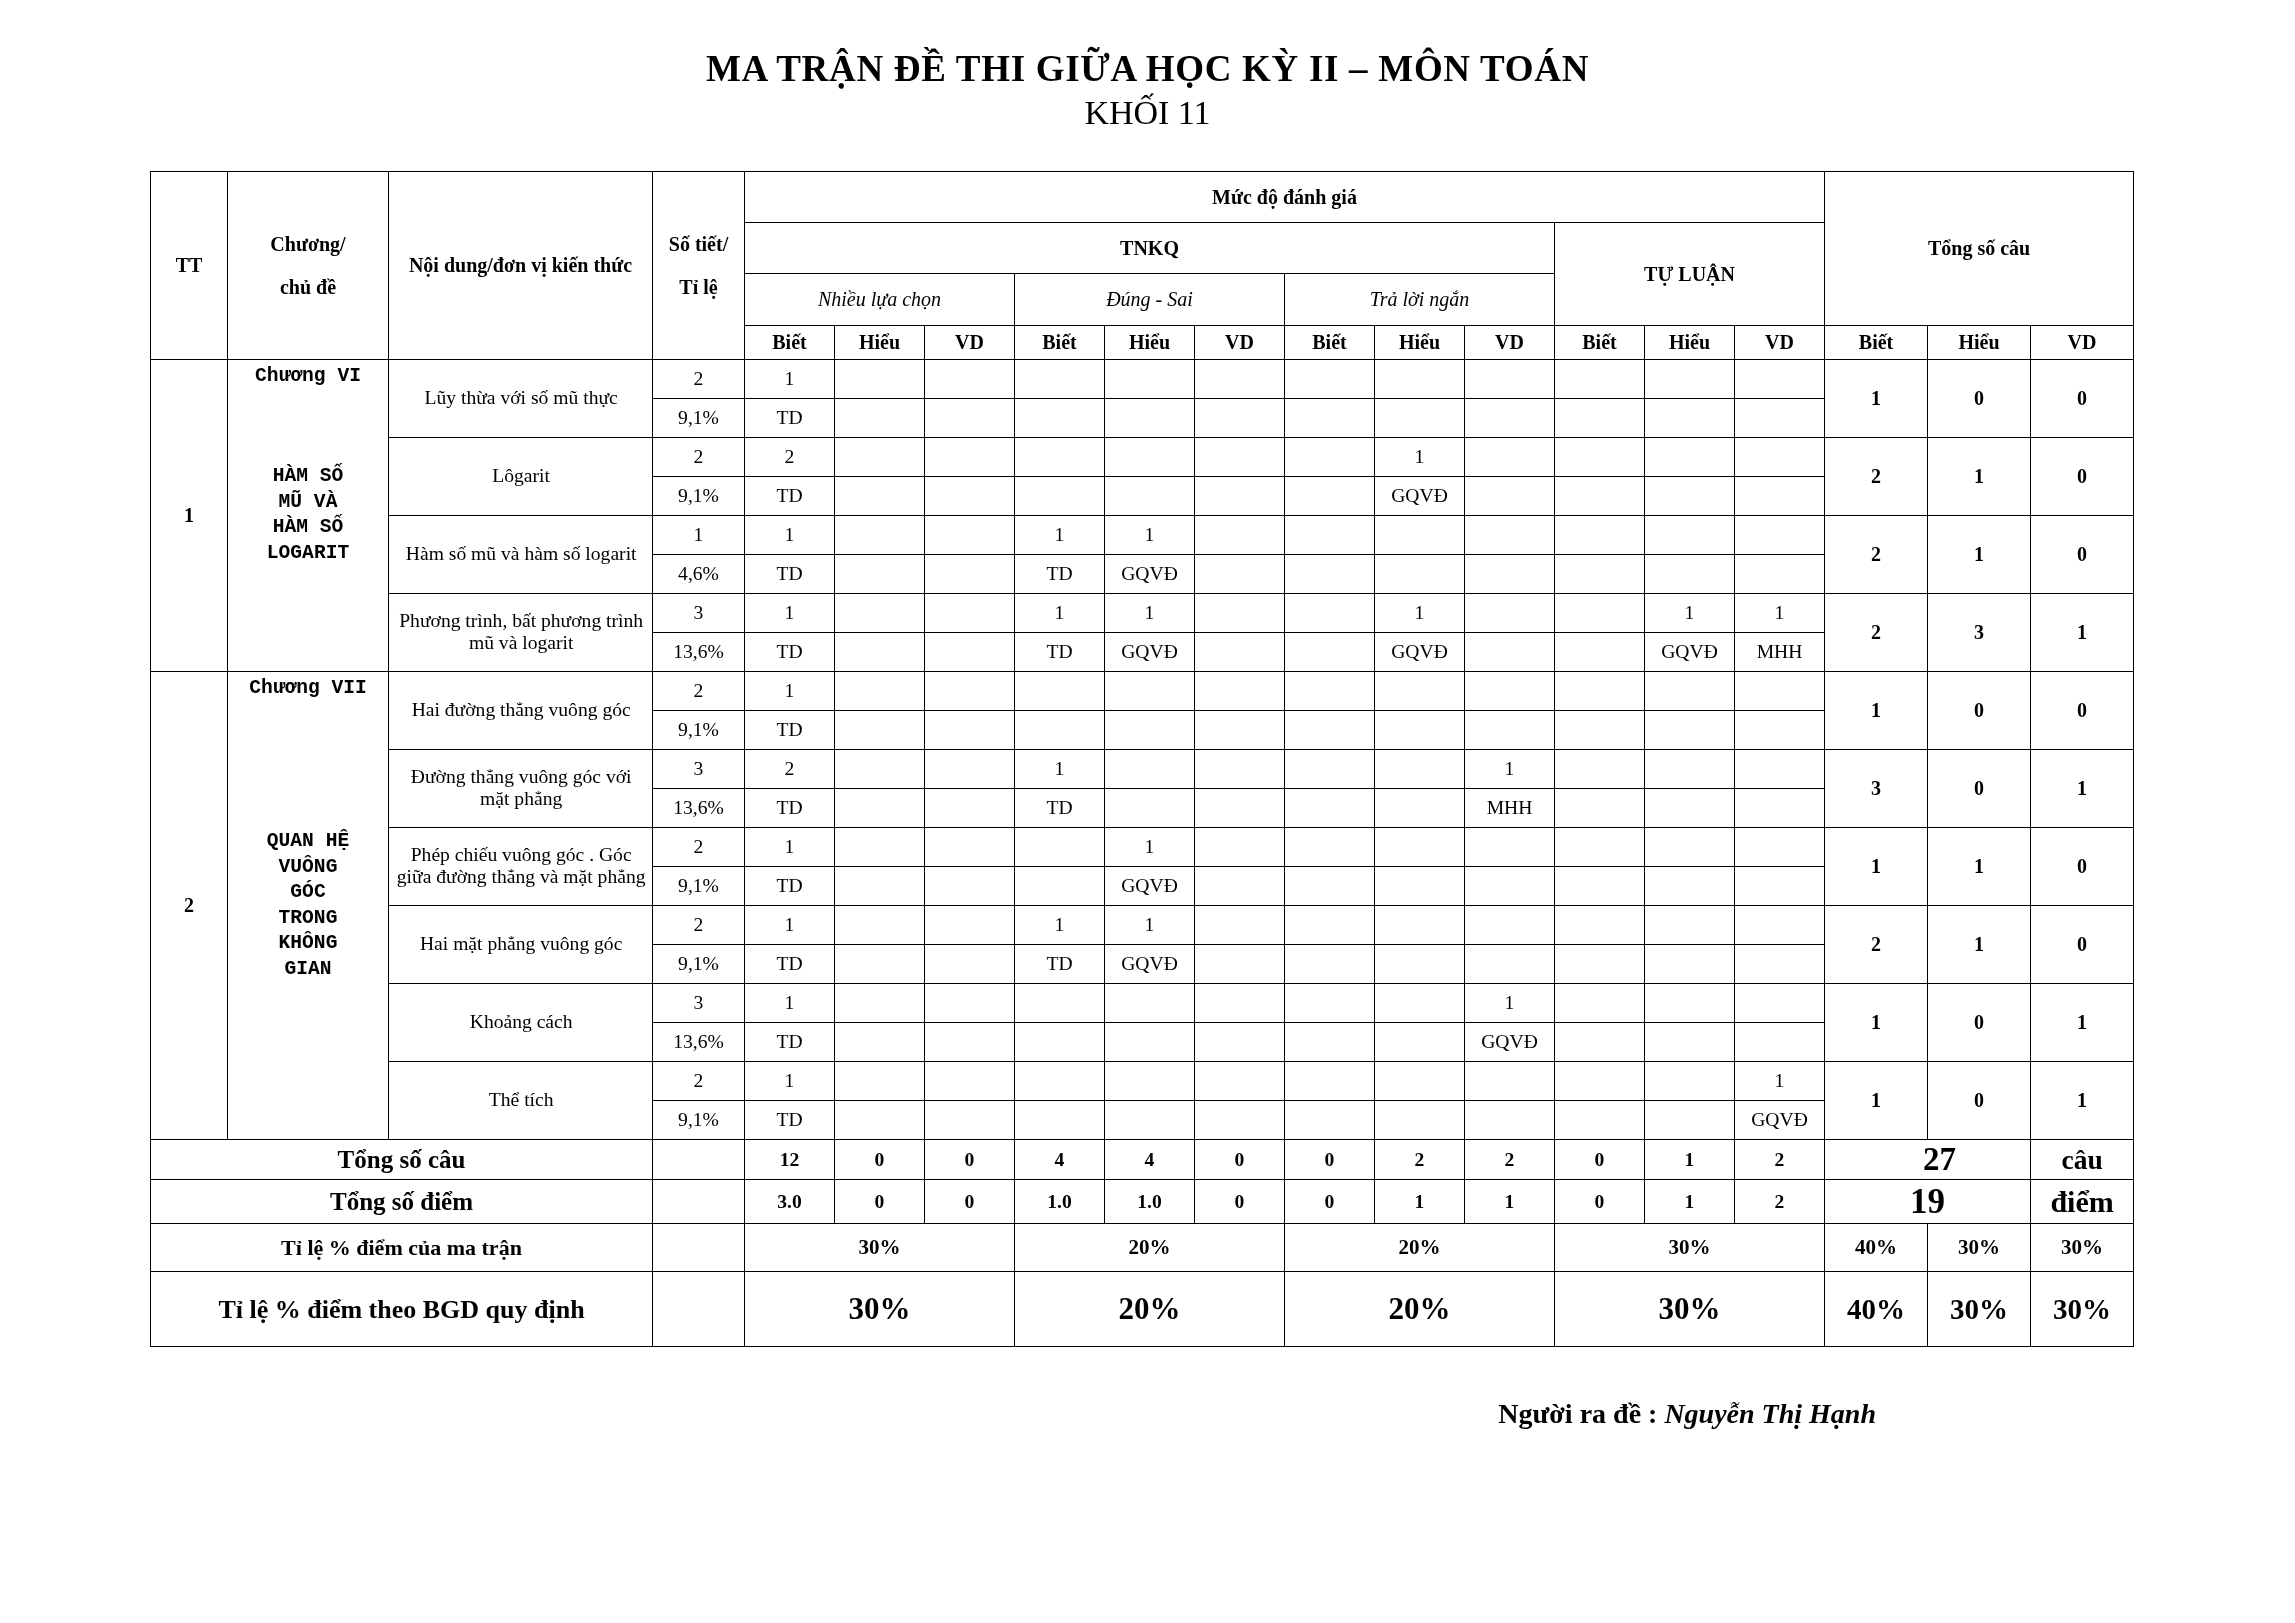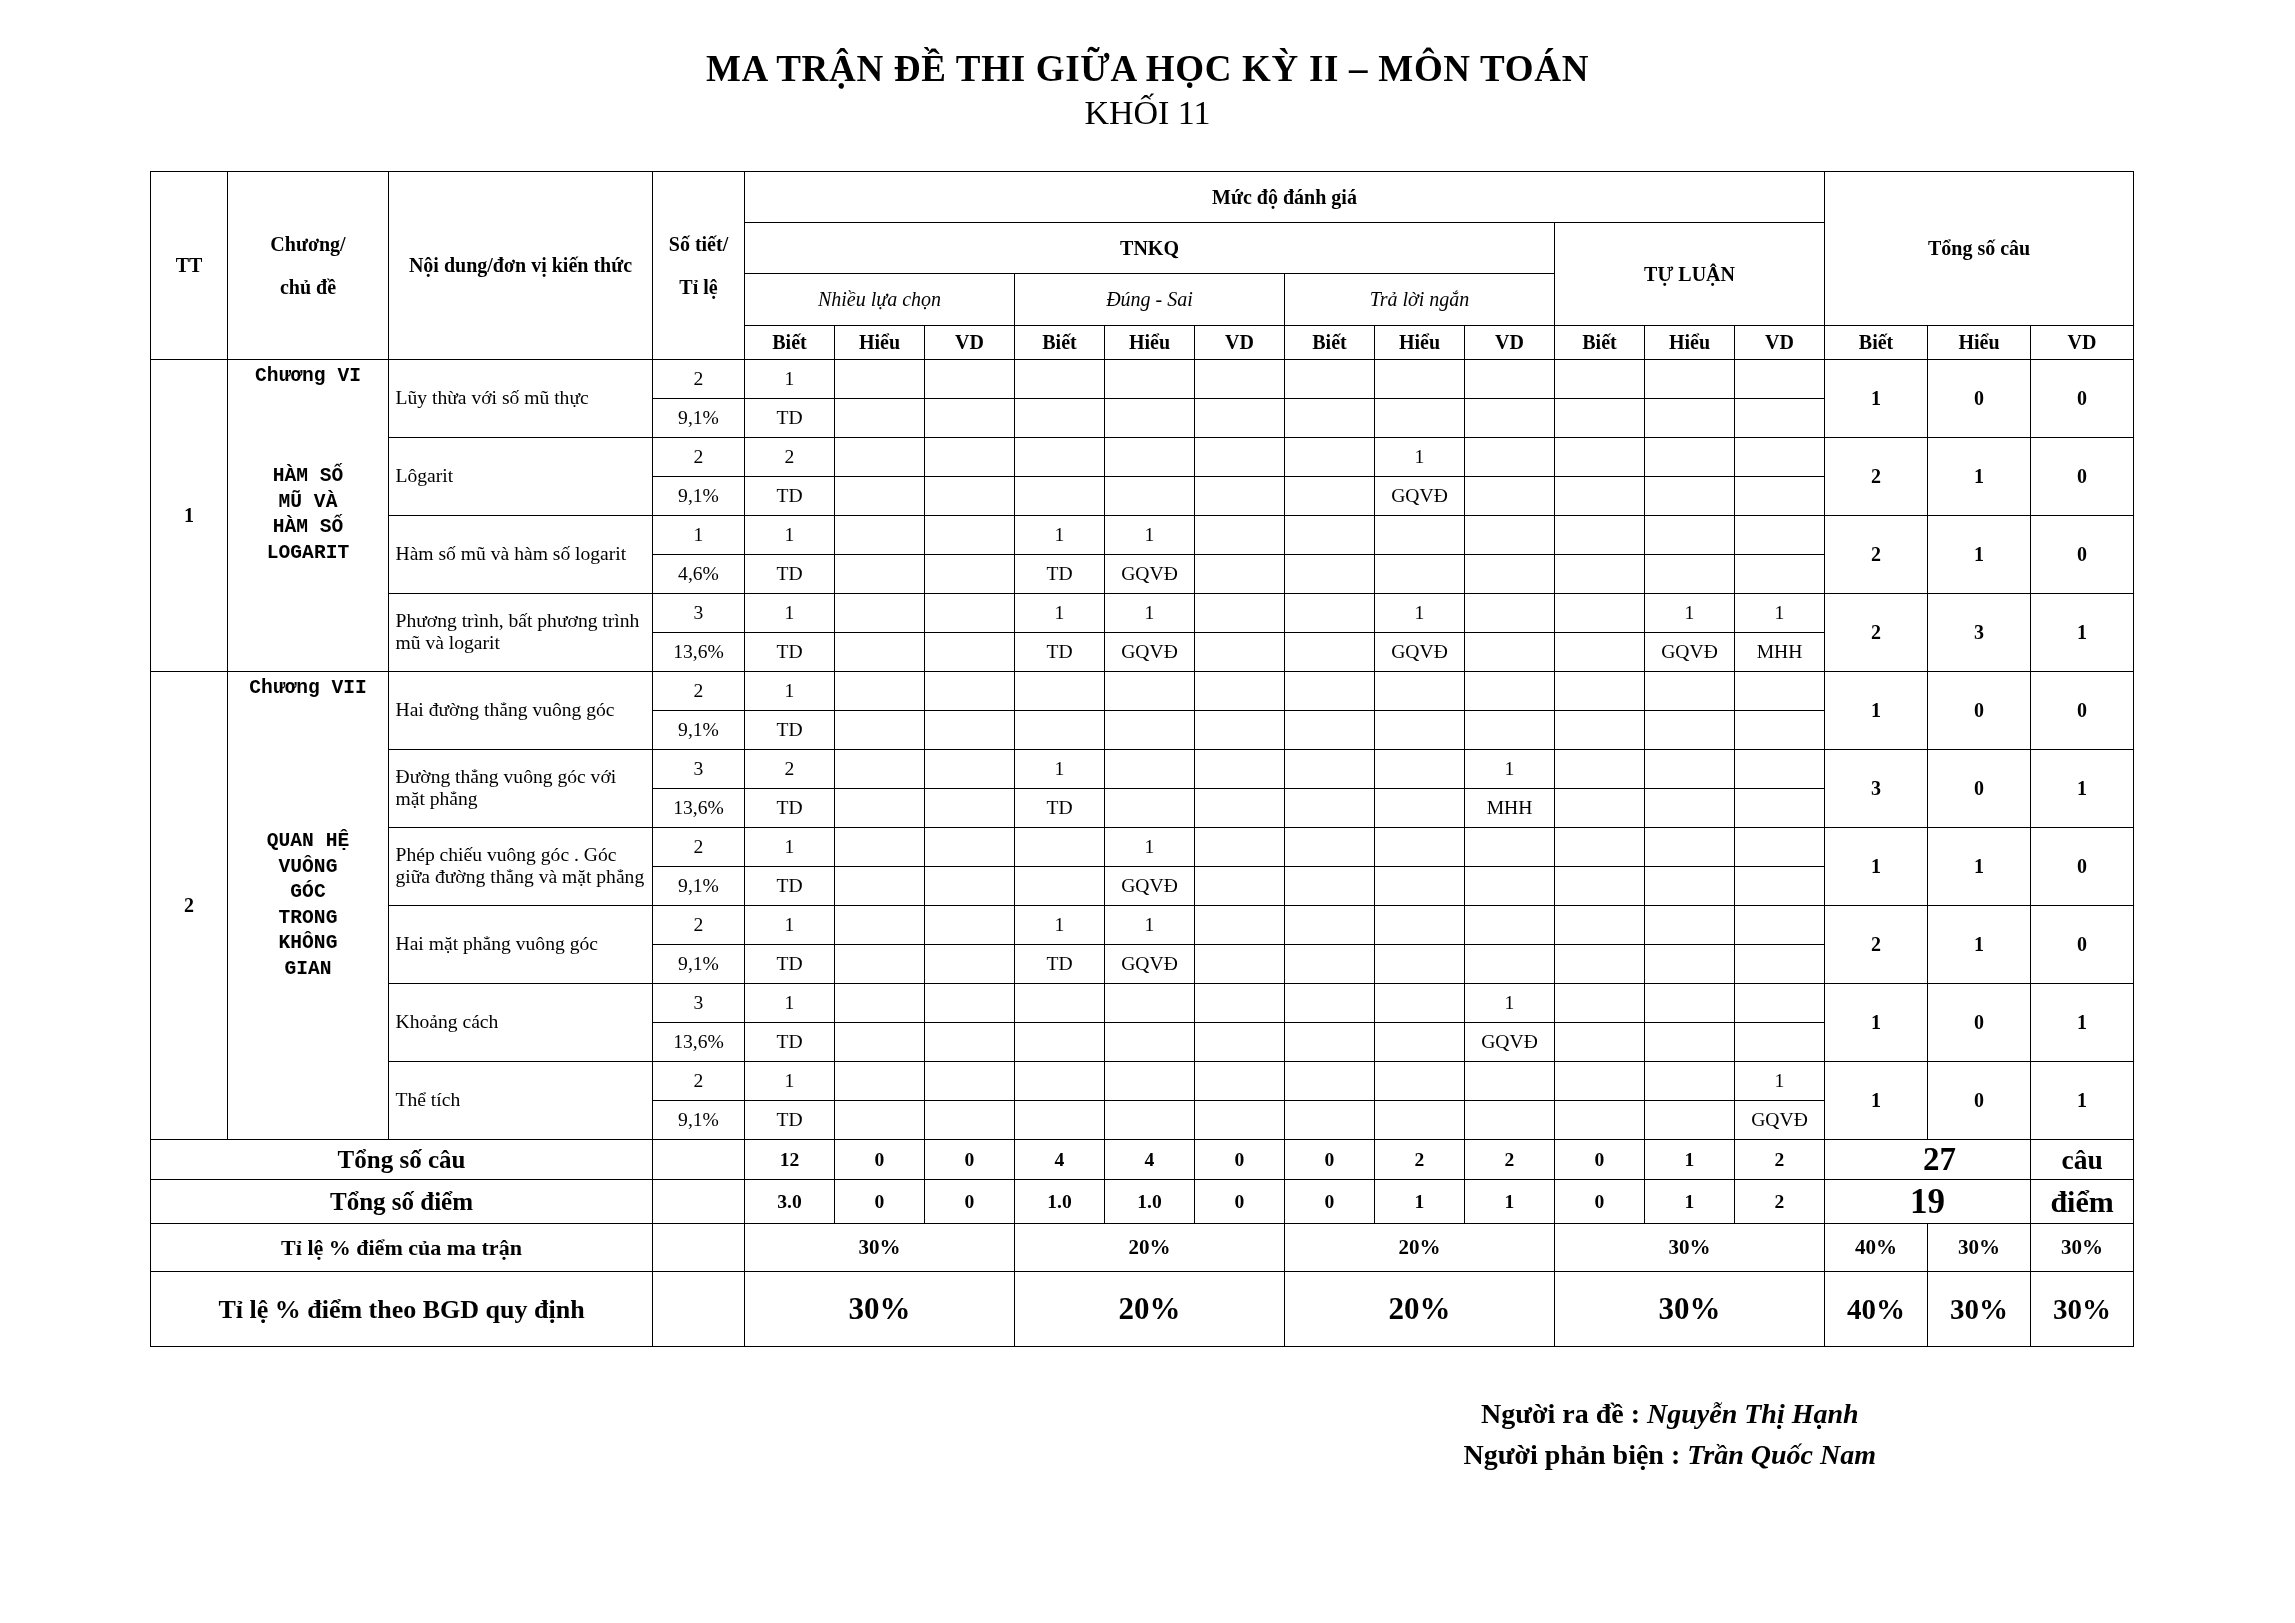--- a/index.html
+++ b/index.html
@@ -41,21 +41,21 @@
   .matrix th.ital { font-style: italic; font-weight: normal; font-size: 20px; }
   tr.h1 { height: 51px; }
   tr.h2 { height: 51px; }
   tr.h3 { height: 52px; }
   tr.h4 { height: 34px; }
   .hdr-gap { margin-top: 19.6px; }
   #matrix-body tr { height: 39px; }
   td.num { font-size: 19.6px; font-weight: normal; }
   td.label-cell { font-size: 19.6px; font-weight: normal; }
   td.topic-name {
-    text-align: left;
+    text-align: center;
     padding: 2.6px 5.2px 2.6px 6.5px;
     line-height: 1.12;
     font-size: 19.6px;
     font-weight: normal;
   }
   td.tt-cell { font-weight: bold; font-size: 20px; }
   td.total-cell { font-weight: bold; font-size: 20px; }
   td.chapter-cell { position: relative; vertical-align: top; padding: 0 2.6px; font-family: Liberation Mono, monospace; }
   .chapter-label { padding-top: 5.2px; font-size: 19.6px; font-weight: bold; }
   .chapter-title {
@@ -585,15 +585,14 @@
       <td colspan="3" class="bgd-val">30%</td>
       <td class="bgd-total">40%</td>
       <td class="bgd-total">30%</td>
       <td class="bgd-total">30%</td>
     </tr>
   </tbody>
 </table>
 
 <div class="signatures">
   <div><span>Người ra đề : </span><span class="sig-name">Nguyễn Thị Hạnh</span></div>
-  <div><span>Người phản biện : </span><span class="sig-name">Trần Quốc Nam</span></div>
 </div>
 
 
 </body></html>

